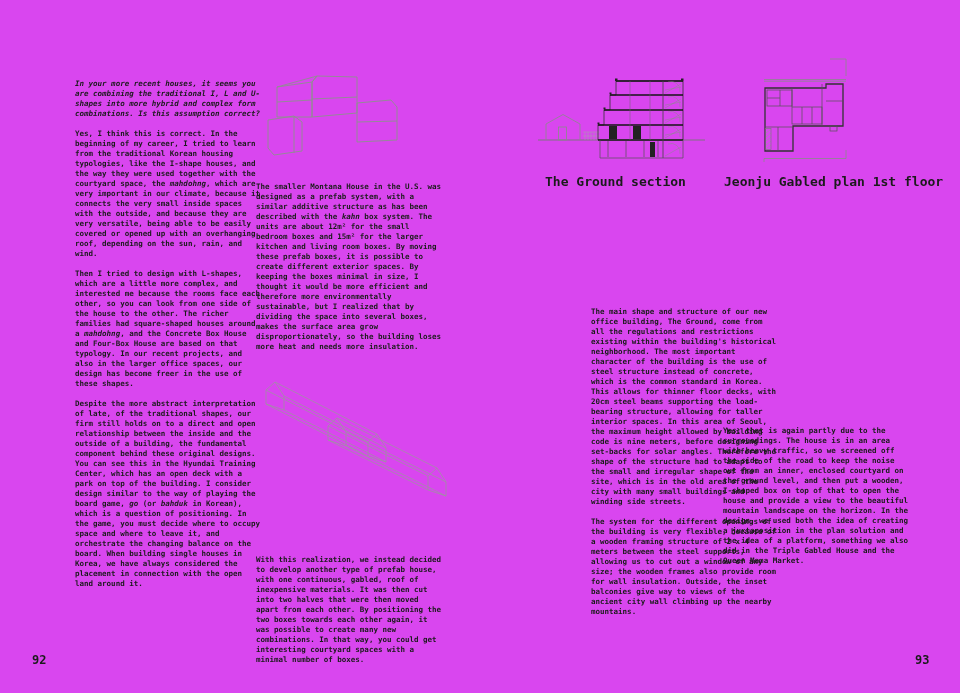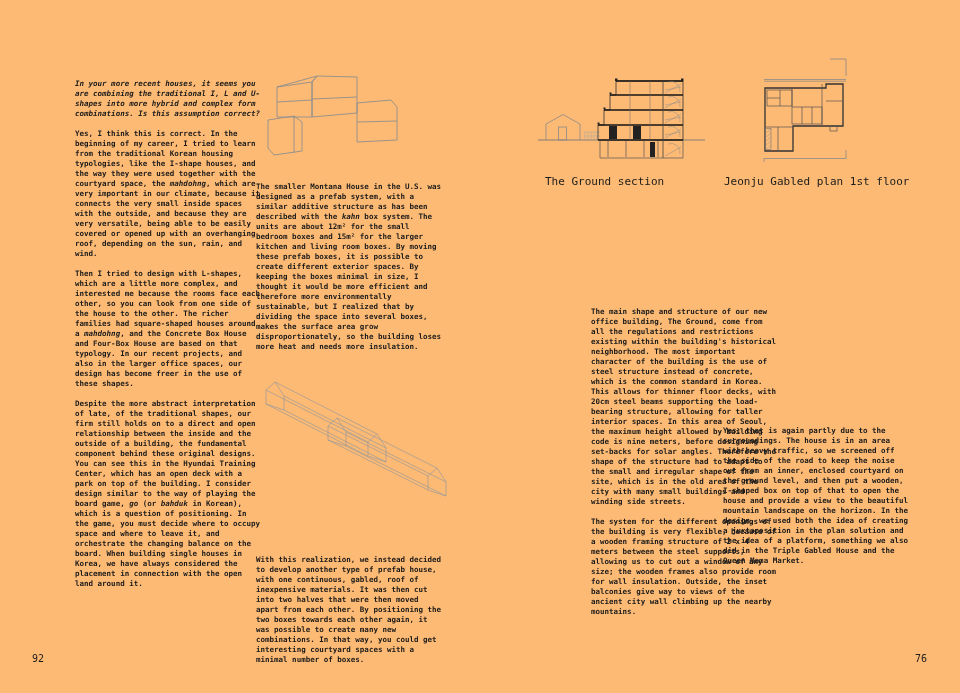--- a/index.html
+++ b/index.html
@@ -1,45 +1,45 @@
 <!DOCTYPE html>
 <html><head>
 <meta charset="utf-8">
 <style>
   html, body { margin: 0; padding: 0; background: #ffffff; }
   .spread {
     position: relative;
     width: 960px;
     height: 693px;
-    background: #fdba74;
+    background: #d946ef;
     font-family: "DejaVu Sans Mono", "Liberation Mono", monospace;
     color: #1b1b1b;
     overflow: hidden;
   }
   .col {
     position: absolute;
     font-size: 7.5px;
     line-height: 10px;
     font-weight: 700;
     letter-spacing: 0;
     text-align: left;
   }
   .col p { margin: 0 0 10px 0; }
   .col p.q { font-style: italic; }
   .caption {
     position: absolute;
-    font-size: 11px;
+    font-size: 13px;
     line-height: 9px;
-    font-weight: 400;
+    font-weight: 700;
     white-space: nowrap;
   }
   .pagenum {
     position: absolute;
-    font-size: 10px;
-    font-weight: 400;
+    font-size: 12px;
+    font-weight: 700;
   }
   .fig { position: absolute; }
   .fig svg { display: block; }
 </style>
 </head>
 <body>
 
 <div class="spread">
 
   <section class="col" style="left:75px; top:79px; width:186px;">
@@ -212,15 +212,15 @@
 
   <section class="col" style="left:543px; top:307px; width:186px;margin-left:48px;">
     <p>The main shape and structure of our new office building, The Ground, come from all the regulations and restrictions existing within the building's historical neighborhood. The most important character of the building is the use of steel structure instead of concrete, which is the common standard in Korea. This allows for thinner floor decks, with 20cm steel beams supporting the load-bearing structure, allowing for taller interior spaces. In this area of Seoul, the maximum height allowed by building code is nine meters, before designing set-backs for solar angles. Therefore the shape of the structure had to adapt to the small and irregular shape of the site, which is in the old area of the city with many small buildings and winding side streets.</p>
     <p>The system for the different openings of the building is very flexible, because of a wooden framing structure of 2 x 4 meters between the steel supports, allowing us to cut out a window of any size; the wooden frames also provide room for wall insulation. Outside, the inset balconies give way to views of the ancient city wall climbing up the nearby mountains.</p>
   </section>
 
   <section class="col" style="left:723px; top:426px; width:186px;">
     <p>Yes; that is again partly due to the surroundings. The house is in an area with heavy traffic, so we screened off the side of the road to keep the noise out from an inner, enclosed courtyard on the ground level, and then put a wooden, I-shaped box on top of that to open the house and provide a view to the beautiful mountain landscape on the horizon. In the design, we used both the idea of creating a juxtaposition in the plan solution and the idea of a platform, something we also did in the Triple Gabled House and the Queen Mama Market.</p>
   </section>
 
-  <span class="pagenum" style="left:915px; top:653px;">76</span>
+  <span class="pagenum" style="left:915px; top:653px;">93</span>
 
 </div>
 
 </body></html>

